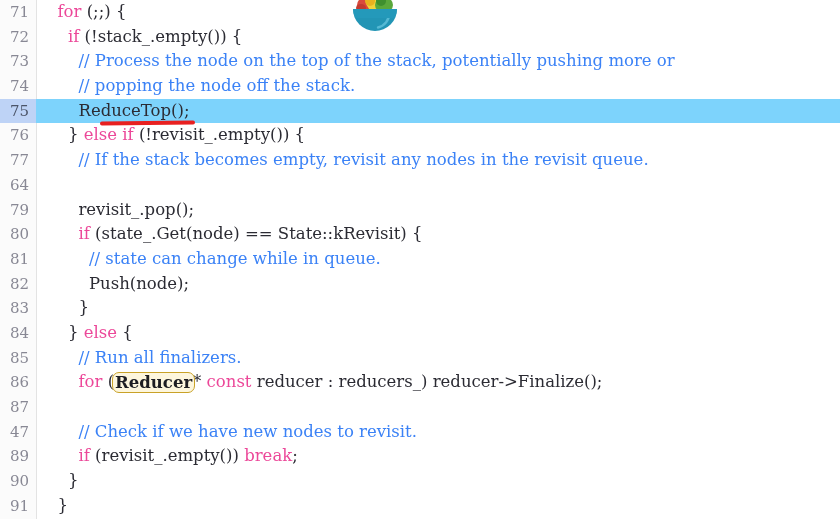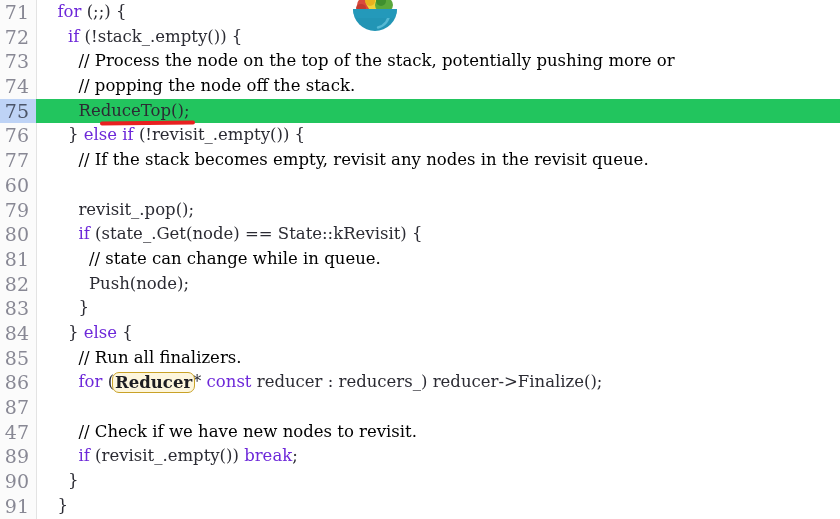--- a/index.html
+++ b/index.html
@@ -43,33 +43,33 @@
     position: absolute;
     left: 0; top: 0;
     width: 840px;
   }
   .row {
     position: relative;
     height: 24.7px;
     line-height: 24.7px;
     white-space: pre;
   }
-  .row.is-current { background: #22c55e; }
+  .row.is-current { background: #7dd3fc; }
 
   .ln {
     position: absolute;
     left: 0; top: 0;
     width: 36px;
     height: 24.7px;
     box-sizing: border-box;
     padding-right: 7px;
     text-align: right;
     color: #888894;
     font-family: "DejaVu Serif", "Liberation Serif", serif;
-    font-size: 19px;
+    font-size: 15px;
     letter-spacing: 0px;
   }
   .row.is-current .ln {
     background: #bed3f6;
     color: #4b5468;
   }
   .ln.underlined {
     text-underline-offset: 2px;
   }
 
@@ -77,22 +77,22 @@
     position: absolute;
     left: 47px; top: 0;
     height: 24.7px;
     font-family: "DejaVu Serif", "Liberation Serif", serif;
     font-size: 16.5px;
     color: #2b2b33;
     white-space: pre;
   }
 
   
-  .t-kw      { color: #6d28d9; }
-  .t-com     { color: #000000; }
+  .t-kw      { color: #ec4899; }
+  .t-com     { color: #3b82f6; }
   .t-plain   { color: #2b2b33; }
 
   
   .boxed {
     display: inline-block;
     font-weight: bold;
     color: #1d1d22;
     background: #fdf6dd;
     border: 1.6px solid #c9a227;
     border-radius: 7px;
@@ -137,21 +137,21 @@
   <div class="gutter-rule"></div>
 
   <div class="rows">
       <div class="row"><div class="ln">71</div><div class="code"><span class="t-plain">  </span><span class="t-kw">for</span><span class="t-plain"> (;;) {</span></div></div>
       <div class="row"><div class="ln">72</div><div class="code"><span class="t-plain">    </span><span class="t-kw">if</span><span class="t-plain"> (!stack_.empty()) {</span></div></div>
       <div class="row"><div class="ln">73</div><div class="code"><span class="t-plain">      </span><span class="t-com">// Process the node on the top of the stack, potentially pushing more or</span></div></div>
       <div class="row"><div class="ln">74</div><div class="code"><span class="t-plain">      </span><span class="t-com">// popping the node off the stack.</span></div></div>
       <div class="row is-current"><div class="ln">75</div><div class="code"><span class="t-plain">      ReduceTop();</span></div></div>
       <div class="row"><div class="ln">76</div><div class="code"><span class="t-plain">    } </span><span class="t-kw">else</span><span class="t-plain"> </span><span class="t-kw">if</span><span class="t-plain"> (!revisit_.empty()) {</span></div></div>
       <div class="row"><div class="ln">77</div><div class="code"><span class="t-plain">      </span><span class="t-com">// If the stack becomes empty, revisit any nodes in the revisit queue.</span></div></div>
-      <div class="row"><div class="ln">60</div></div>
+      <div class="row"><div class="ln">64</div></div>
       <div class="row"><div class="ln">79</div><div class="code"><span class="t-plain">      revisit_.pop();</span></div></div>
       <div class="row"><div class="ln">80</div><div class="code"><span class="t-plain">      </span><span class="t-kw">if</span><span class="t-plain"> (state_.Get(node) == State::kRevisit) {</span></div></div>
       <div class="row"><div class="ln">81</div><div class="code"><span class="t-plain">        </span><span class="t-com">// state can change while in queue.</span></div></div>
       <div class="row"><div class="ln">82</div><div class="code"><span class="t-plain">        Push(node);</span></div></div>
       <div class="row"><div class="ln">83</div><div class="code"><span class="t-plain">      }</span></div></div>
       <div class="row"><div class="ln">84</div><div class="code"><span class="t-plain">    } </span><span class="t-kw">else</span><span class="t-plain"> {</span></div></div>
       <div class="row"><div class="ln">85</div><div class="code"><span class="t-plain">      </span><span class="t-com">// Run all finalizers.</span></div></div>
       <div class="row"><div class="ln underlined">86</div><div class="code"><span class="t-plain">      </span><span class="t-kw">for</span><span class="t-plain"> (</span><span class="boxed">Reducer</span><span class="t-plain">* </span><span class="t-kw">const</span><span class="t-plain"> reducer : reducers_) reducer-&gt;Finalize();</span></div></div>
       <div class="row"><div class="ln">87</div><div class="code"><span class="t-plain"></span></div></div>
       <div class="row"><div class="ln">47</div><div class="code"><span class="t-plain">      </span><span class="t-com">// Check if we have new nodes to revisit.</span></div></div>

